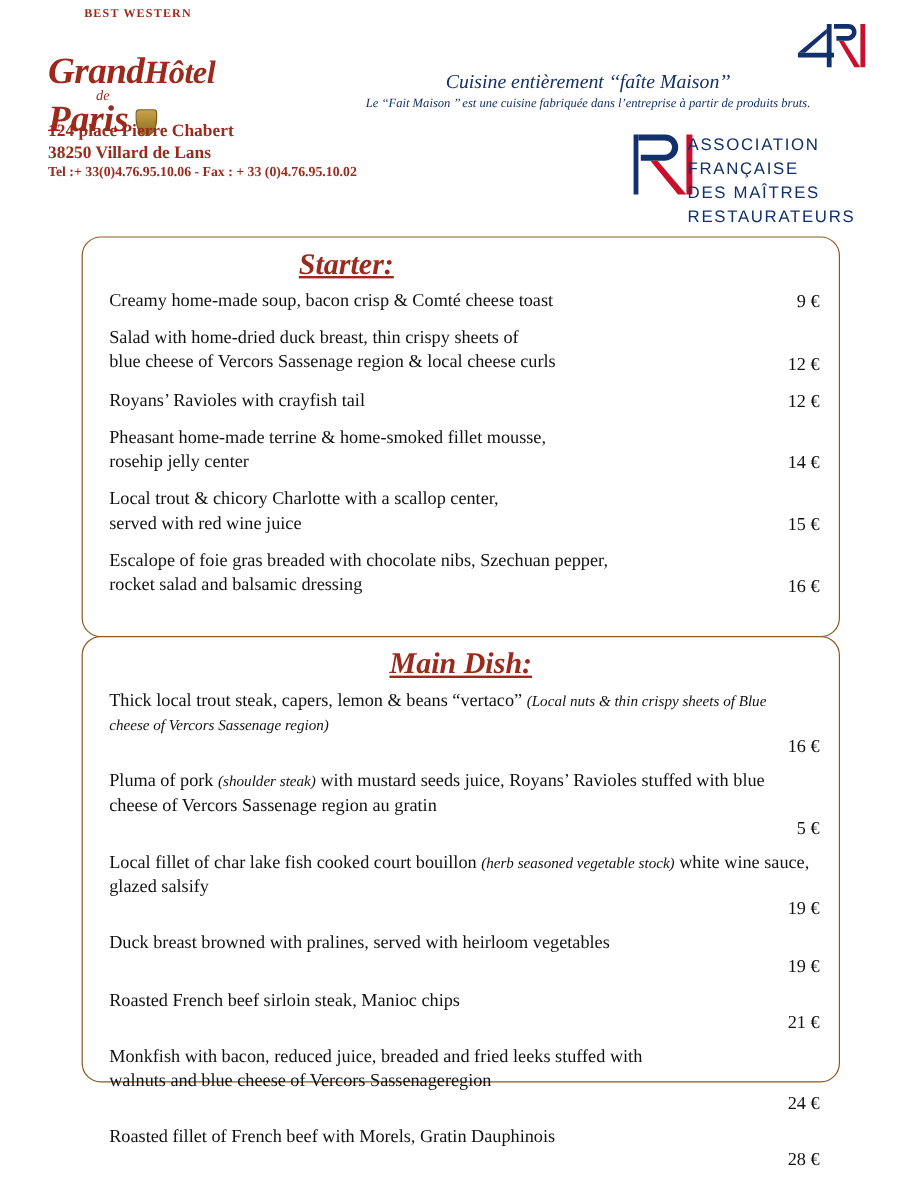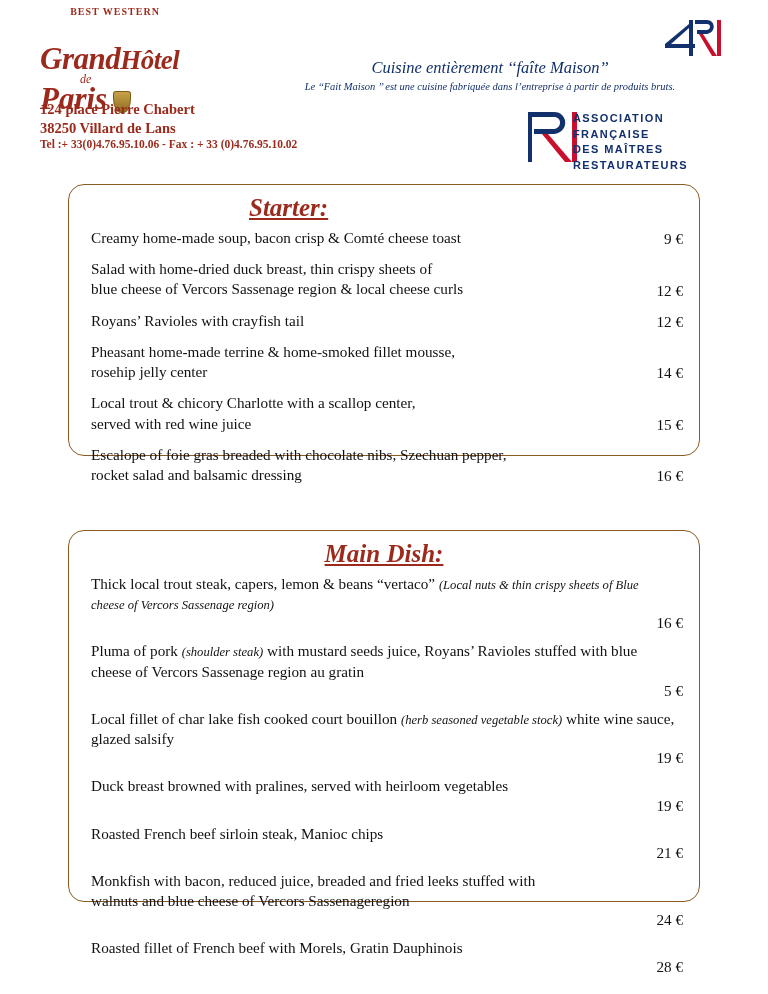--- a/index.html
+++ b/index.html
@@ -133,38 +133,38 @@
     left: 520px;
     top: 104px;
     width: 66px;
     height: 64px;
   }
   .afmr-text {
     position: absolute;
     left: 573px;
     top: 111px;
     font-family: "Liberation Sans", sans-serif;
-    font-weight: bold;
-    font-size: 11px;
+    font-weight: normal;
+    font-size: 14px;
     letter-spacing: 1.4px;
     line-height: 1.42;
     color: #12306b;
   }
 
   
   .panel {
     position: absolute;
     left: 68px;
     width: 632px;
     border: 1.6px solid #8a5a22;
     border-radius: 16px;
     box-sizing: border-box;
     background: #fff;
   }
-  #panel-starter { top: 184px; height: 272px; }
+  #panel-starter { top: 197px; height: 334px; }
   #panel-main { top: 530px; height: 372px; }
 
   .panel-title {
     text-align: center;
     font-family: "Liberation Serif", serif;
     font-style: italic;
     font-weight: bold;
     font-size: 25px;
     color: #9c2a1c;
     text-decoration: underline;

